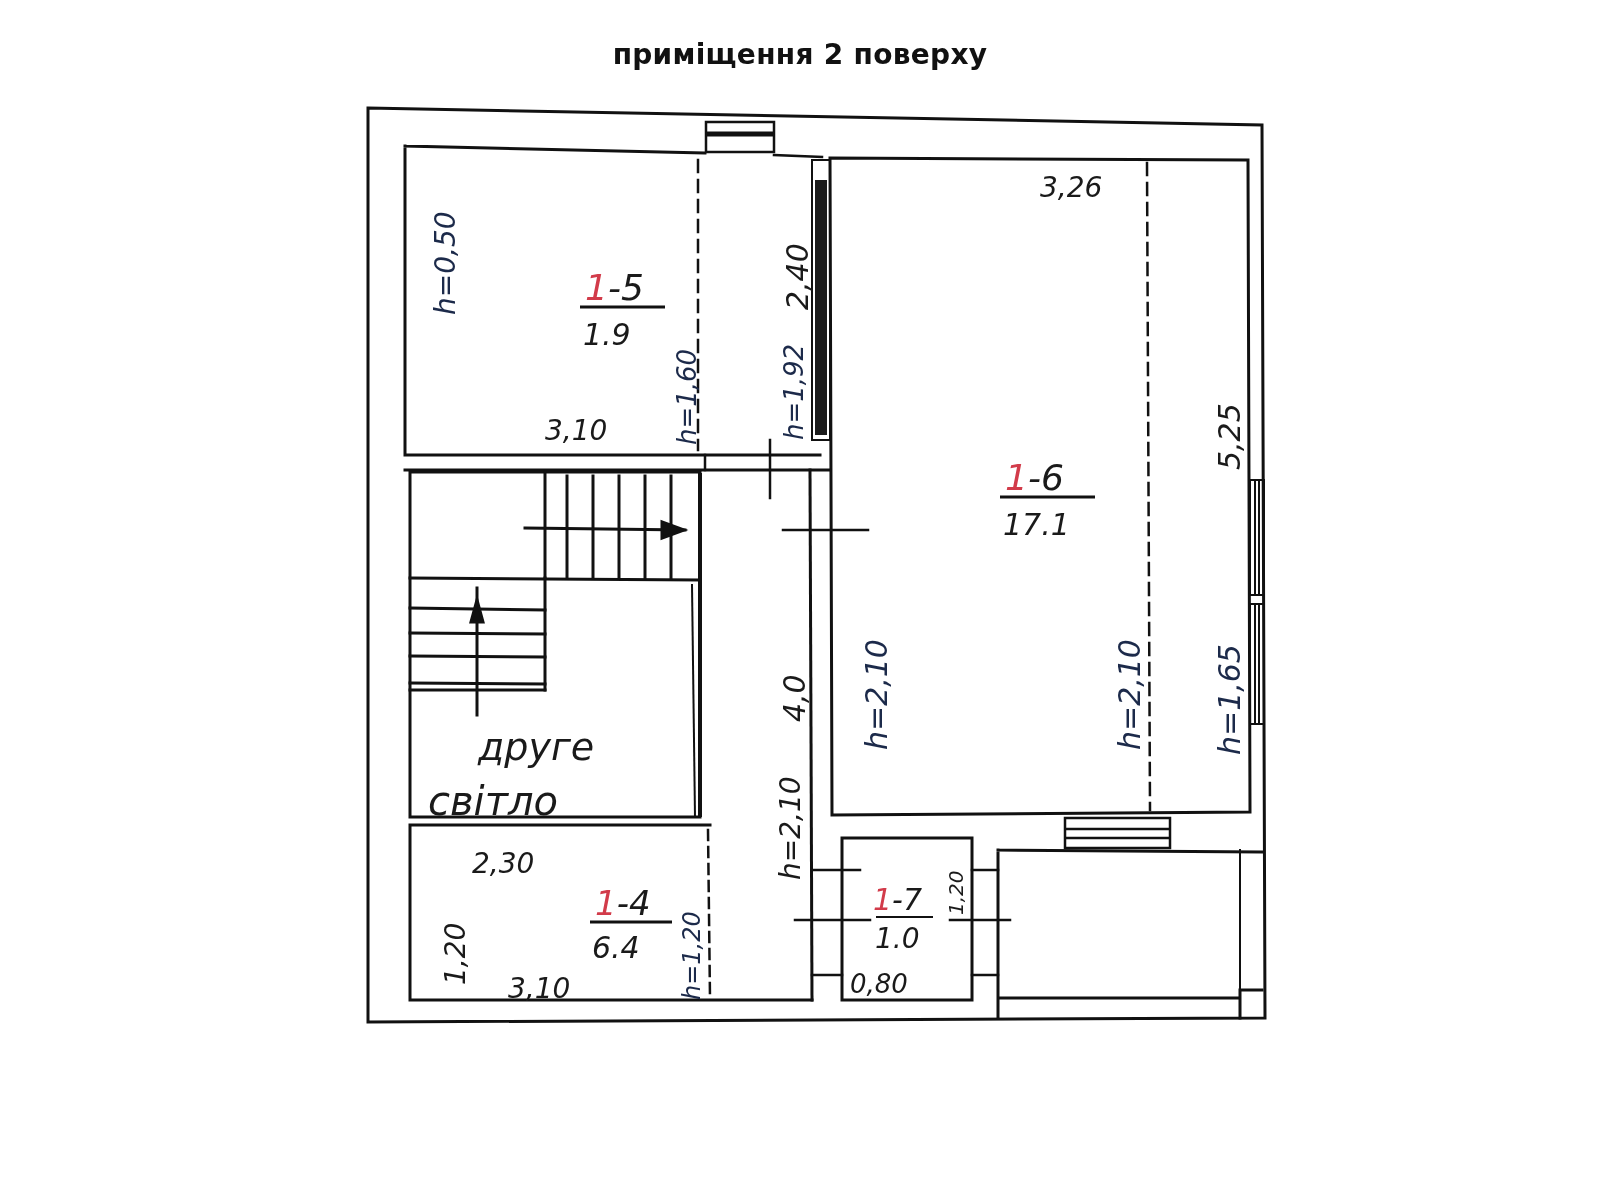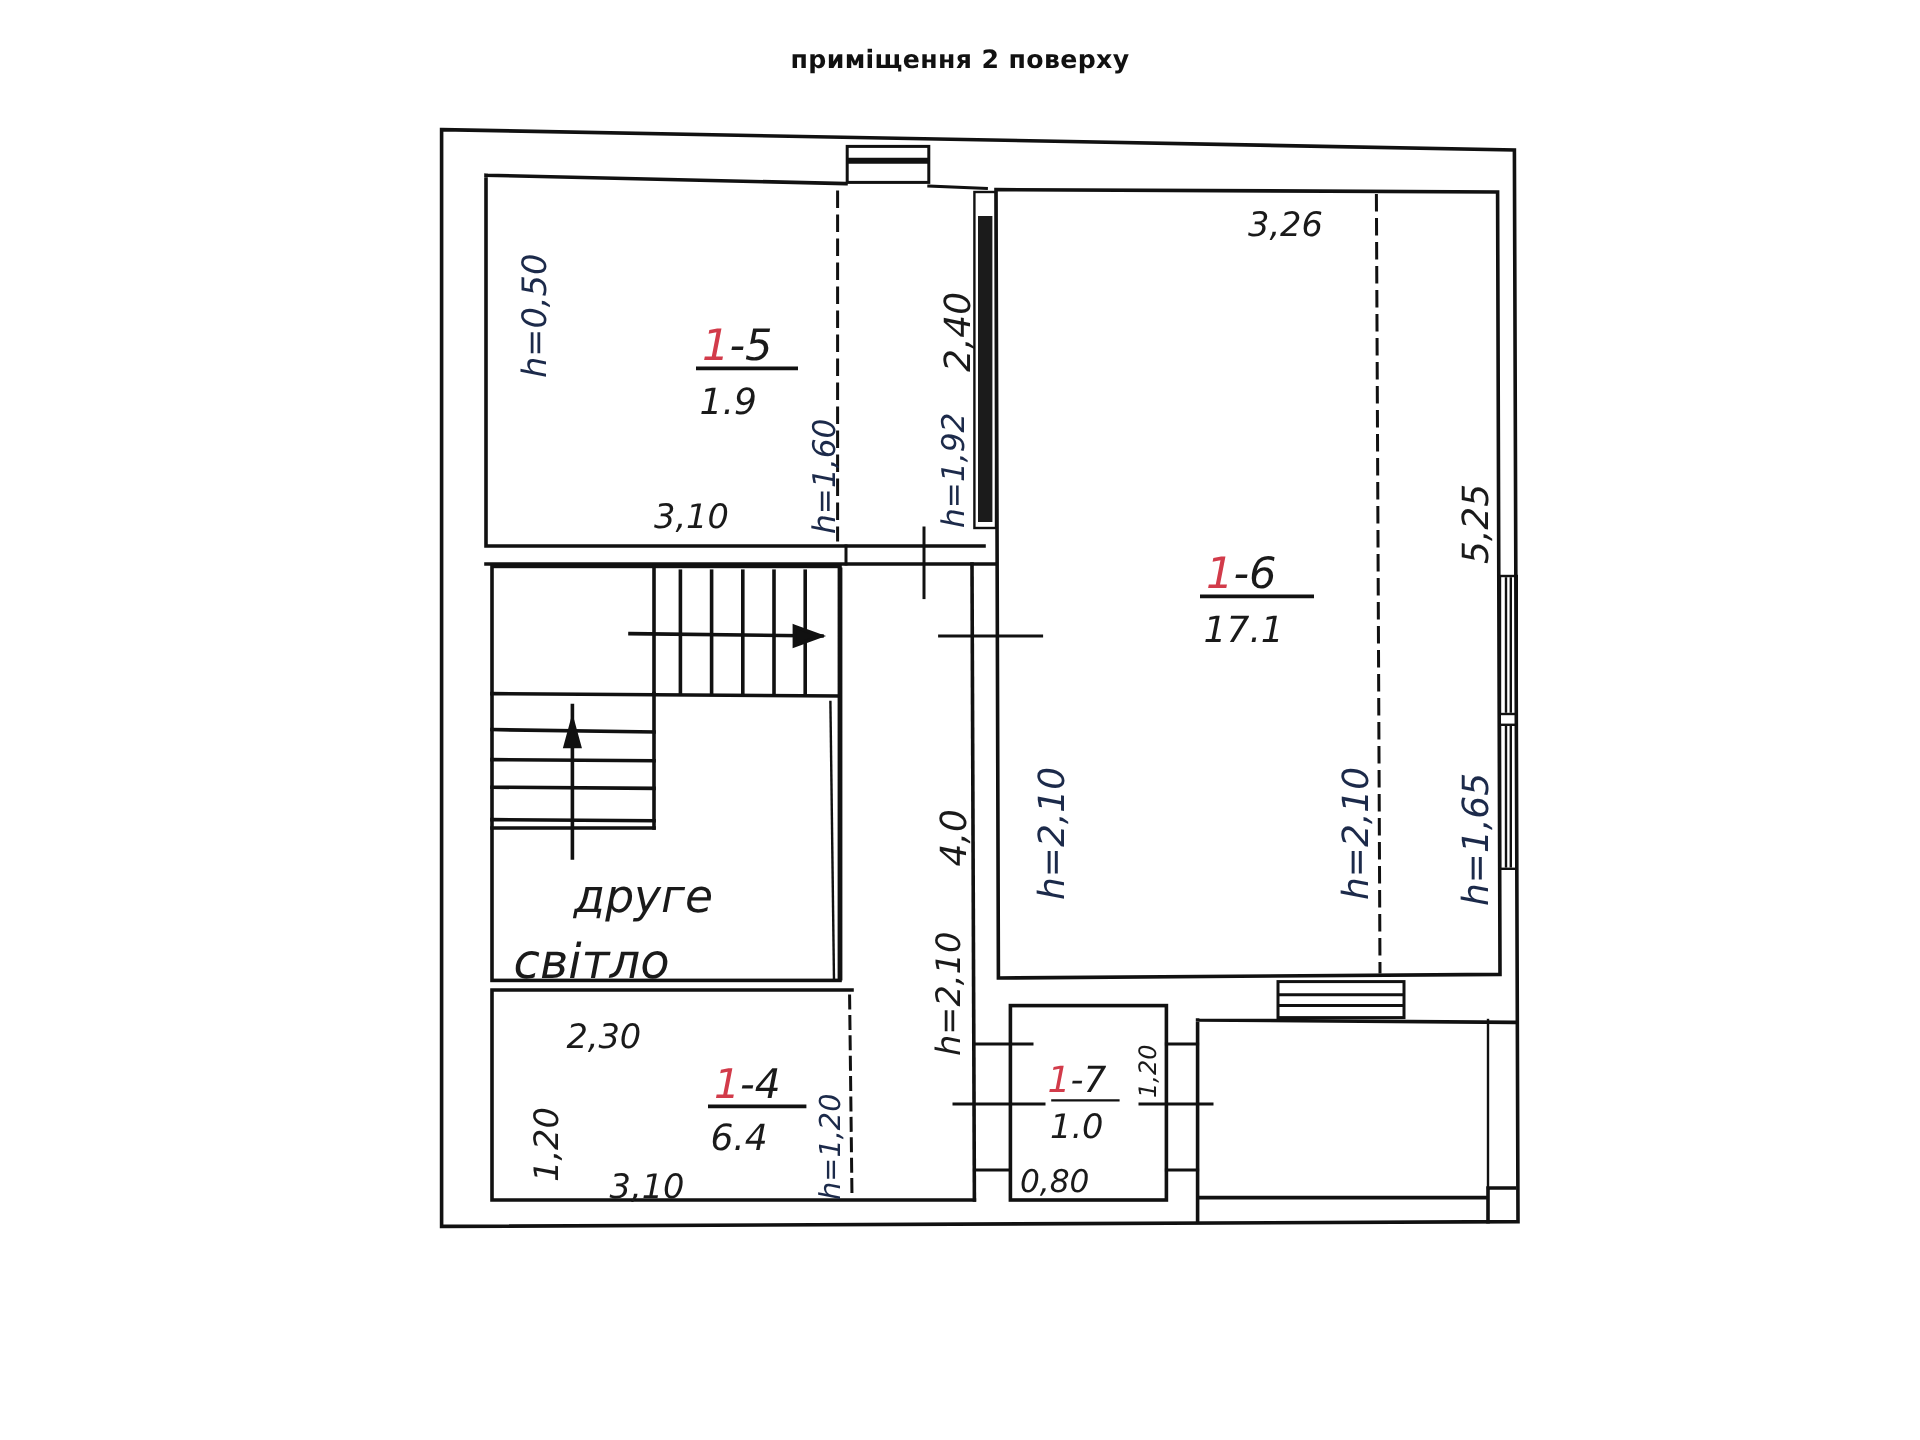--- a/index.html
+++ b/index.html
@@ -1,19 +1,19 @@
 <!DOCTYPE html>
 <html><head>
 <meta charset="utf-8">
 <style>
   html, body { margin: 0; padding: 0; background: #ffffff; }
   body { width: 1600px; height: 1200px; position: relative; overflow: hidden; font-family: "DejaVu Sans", sans-serif; }
   .title {
     position: absolute; left: 0; top: 38px; width: 1600px; text-align: center;
-    font-family: "DejaVu Sans", sans-serif; font-weight: bold; font-size: 21px; color: #111;
+    font-family: "DejaVu Sans", sans-serif; font-weight: bold; font-size: 28px; color: #111;
     letter-spacing: 0.3px;
   }
   svg.plan { position: absolute; left: 0; top: 0; }
   .hand { font-family: "DejaVu Sans", sans-serif; font-style: italic; fill: #1a1a1a; }
   .blue { fill: #1c2a4a; }
   .red { fill: #d23b4a; }
 </style>
 </head>
 <body>
 

